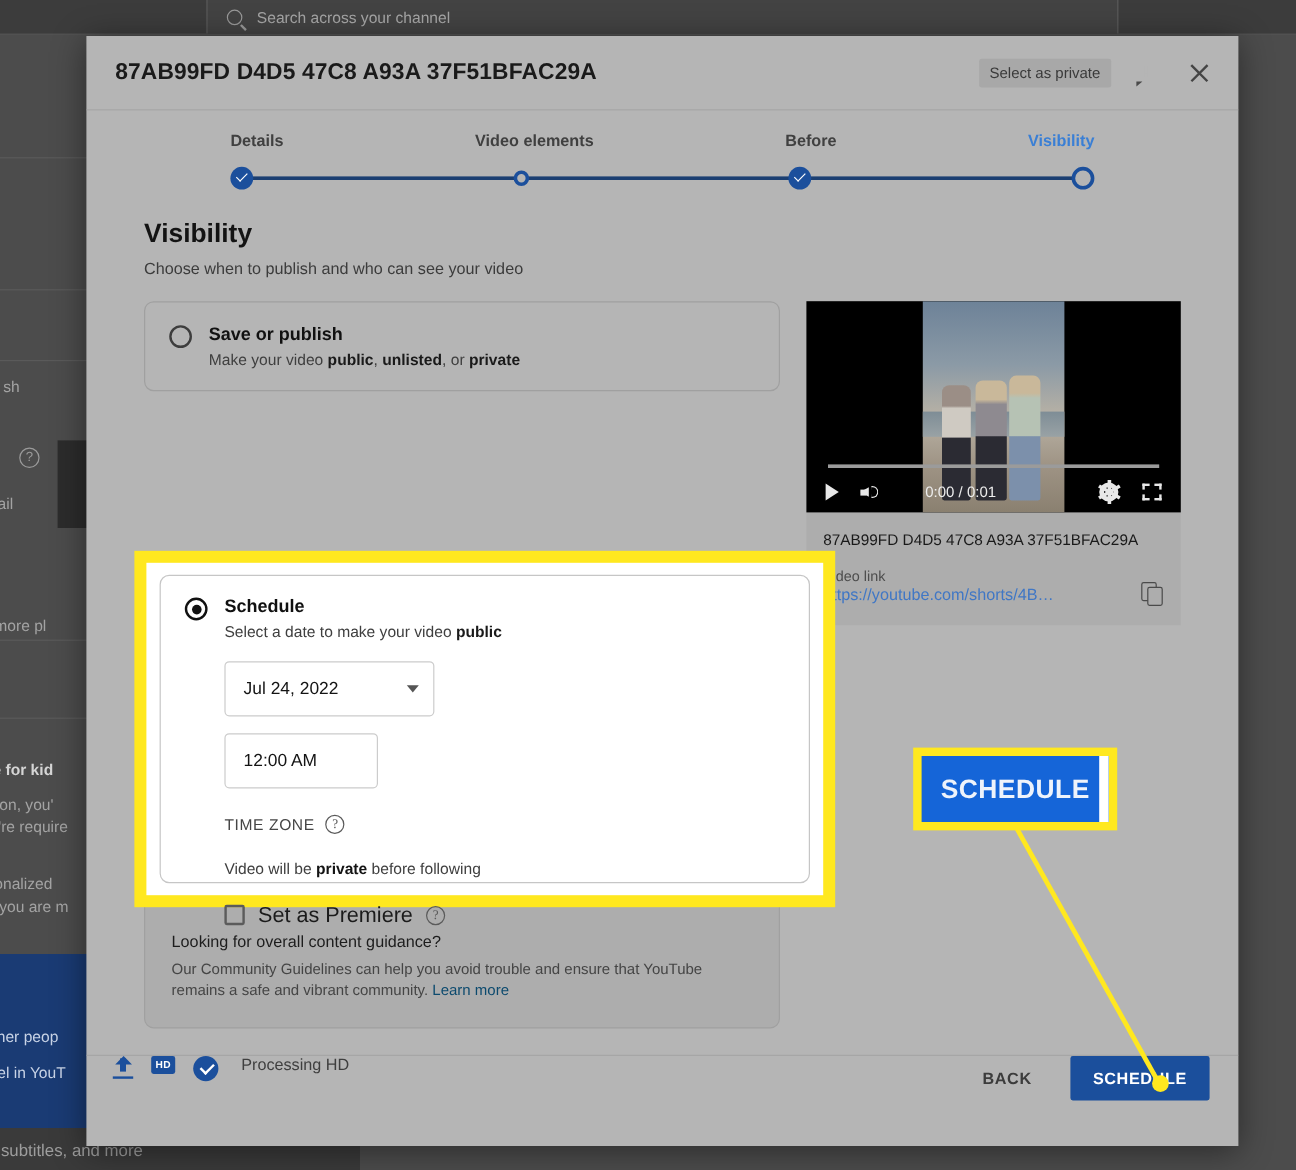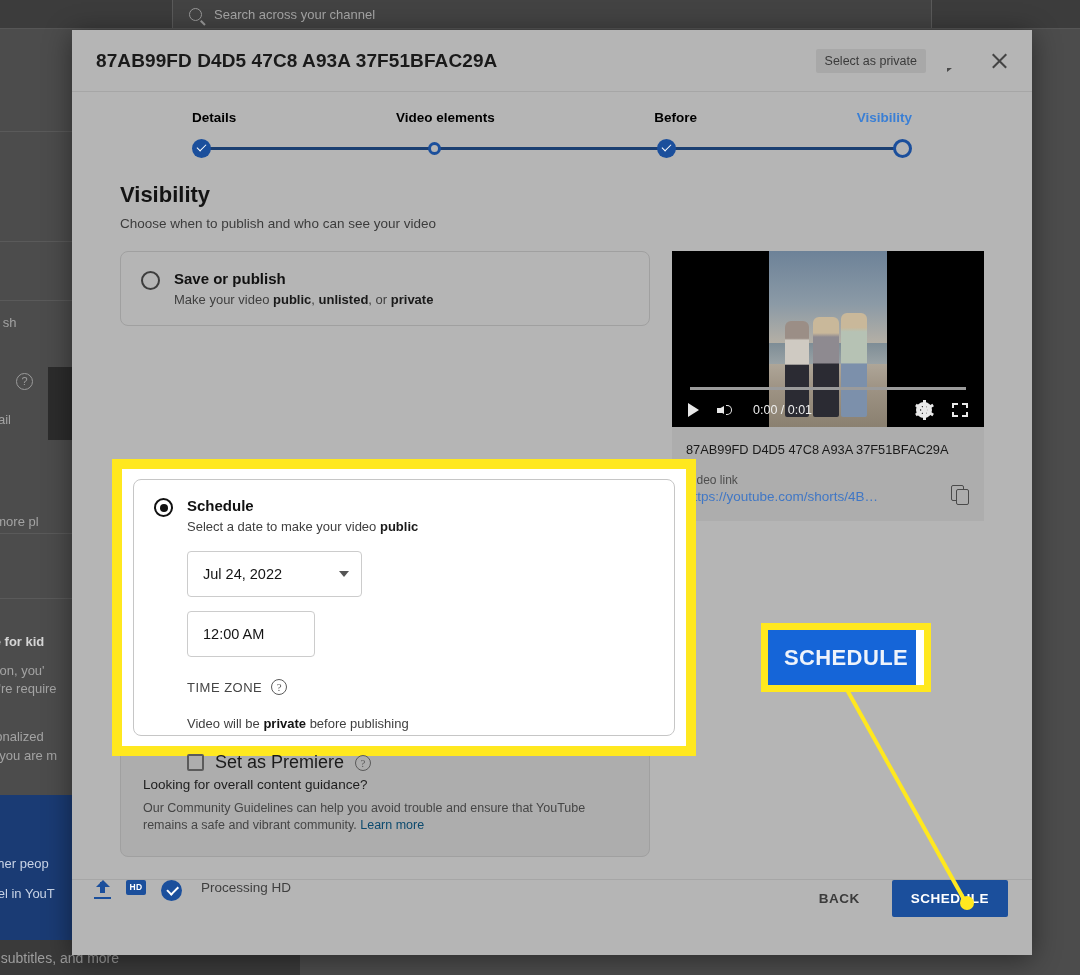--- a/index.html
+++ b/index.html
@@ -90,21 +90,21 @@
   .close-ic { position: relative; width: 19px; height: 19px; }
   .close-ic::before, .close-ic::after {
     content: ''; position: absolute; left: 0; top: 9px; width: 19px; height: 1.8px; background: #444;
   }
   .close-ic::before { transform: rotate(45deg); }
   .close-ic::after  { transform: rotate(-45deg); }
 
   
   .stepper { flex: none; padding: 18px 120px 0 120px; position: relative; }
   .step-labels { display: flex; justify-content: space-between; }
-  .step-labels span { font-size: 13.5px; font-weight: 700; color: #000000; }
+  .step-labels span { font-size: 13.5px; font-weight: 700; color: #404040; }
   .step-labels span.active { color: #3a7fd5; }
   .step-track {
     position: relative; margin-top: 13px; height: 20px;
   }
   .step-line {
     position: absolute; left: 9px; right: 9px; top: 9px; height: 2.5px; background: #1b3f72;
   }
   .step-dots { position: absolute; inset: 0; display: flex; justify-content: space-between; align-items: center; }
   .dot { border-radius: 50%; background: #b5b5b5; position: relative; }
   .dot.done {
@@ -226,21 +226,21 @@
   .vol-ic { position: relative; width: 18px; height: 14px; }
   .vol-ic .spk {
     position: absolute; left: 0; top: 3px; width: 0; height: 0;
     border-top: 4px solid transparent; border-bottom: 4px solid transparent; border-right: 7px solid #e8e8e8;
   }
   .vol-ic .box { position: absolute; left: 0; top: 4.5px; width: 5px; height: 5px; background: #e8e8e8; }
   .vol-ic .wav {
     position: absolute; left: 9px; top: 2px; width: 6px; height: 10px;
     border: 1.6px solid #e8e8e8; border-left: none; border-radius: 0 8px 8px 0;
   }
-  .tcode { color: #ededed; font-size: 12.5px; font-family: "Liberation Sans", sans-serif; }
+  .tcode { color: #ededed; font-size: 12.5px; font-family: "Liberation Sans", sans-serif; margin-left: 18px; }
   .ctrl-right { margin-left: auto; display: flex; align-items: center; gap: 20px; }
   .gear-ic { position: relative; width: 16px; height: 16px; }
   .gear-ic .gc { position:absolute; inset:0; border-radius:50%; border:4px solid #e8e8e8; }
   .gear-ic .sp {
     position:absolute; left:6.5px; top:-2px; width:3px; height:20px; background:#e8e8e8;
   }
   .gear-ic .sp.r2 { transform: rotate(60deg); }
   .gear-ic .sp.r3 { transform: rotate(120deg); }
   .fs-ic { position: relative; width: 16px; height: 14px; }
   .fs-ic i {
@@ -480,21 +480,21 @@
               <div class="time-field">
                 <span class="val">12:00 AM</span>
               </div>
             </div>
 
             <div class="tz-row">
               <span class="tz-label">TIME ZONE</span>
               <span class="q-ic">?</span>
             </div>
 
-            <div class="pre-note"><span>Video will be </span><b>private</b><span> before publishing</span></div>
+            <div class="pre-note"><span>Video will be </span><b>private</b><span> before following</span></div>
 
             <div class="premiere-row">
               <span class="chkbox"></span>
               <span class="premiere-lbl">Set as Premiere</span>
               <span class="q-ic">?</span>
             </div>
           </div>
         </div>
       </div>
     </div>

